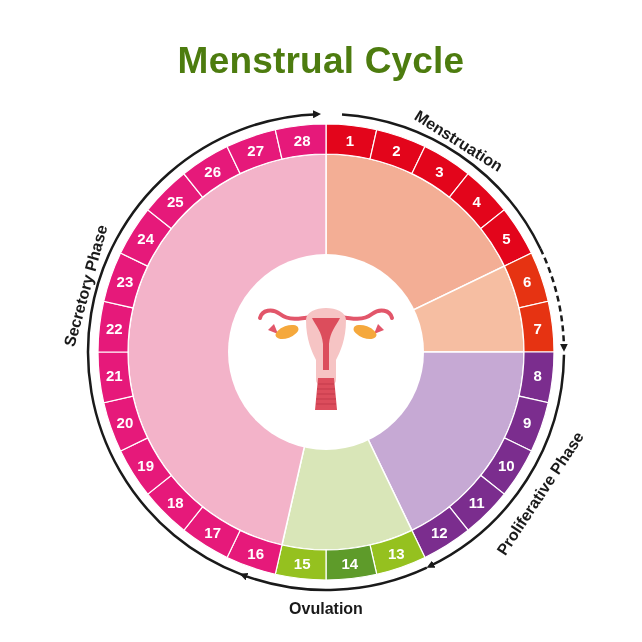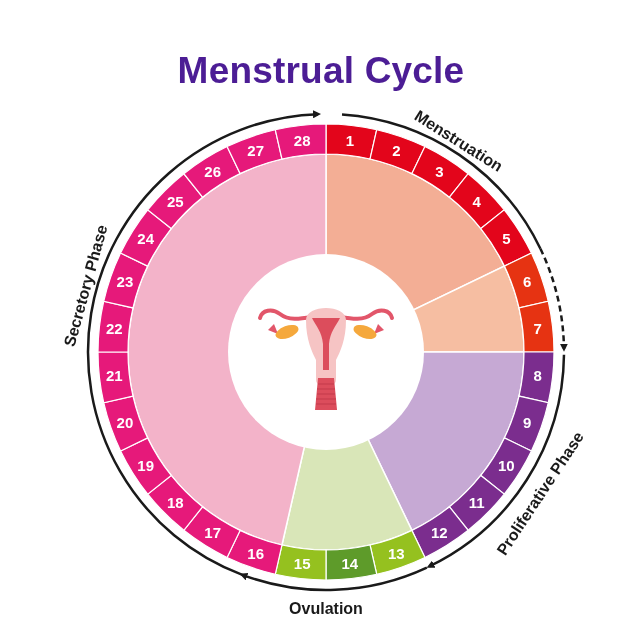--- a/index.html
+++ b/index.html
@@ -1,17 +1,17 @@
 <!DOCTYPE html>
 <html><head>
 <meta charset="utf-8">
 <style>
   html, body { margin: 0; padding: 0; background: #ffffff; }
   body { width: 642px; height: 642px; position: relative; overflow: hidden; font-family: "Liberation Sans", sans-serif; }
-  .title { position: absolute; top: 50px; left: 0; width: 642px; text-align: center; font-size: 37px; font-weight: bold; color: #4c1d95; letter-spacing: 0.2px; }
+  .title { position: absolute; top: 40px; left: 0; width: 642px; text-align: center; font-size: 37px; font-weight: bold; color: #4d7c0f; letter-spacing: 0.2px; }
   svg.diagram { position: absolute; left: 0; top: 0; }
   .daynum { font-family: "Liberation Sans", sans-serif; font-weight: bold; font-size: 15px; fill: #ffffff; }
   .phase-label { font-family: "Liberation Sans", sans-serif; font-weight: bold; font-size: 16px; fill: #1a1a1a; }
 </style>
 </head>
 <body>
 
 <div class="title">Menstrual Cycle</div>
 
 <svg class="diagram" width="642" height="642" viewBox="0 0 642 642">

